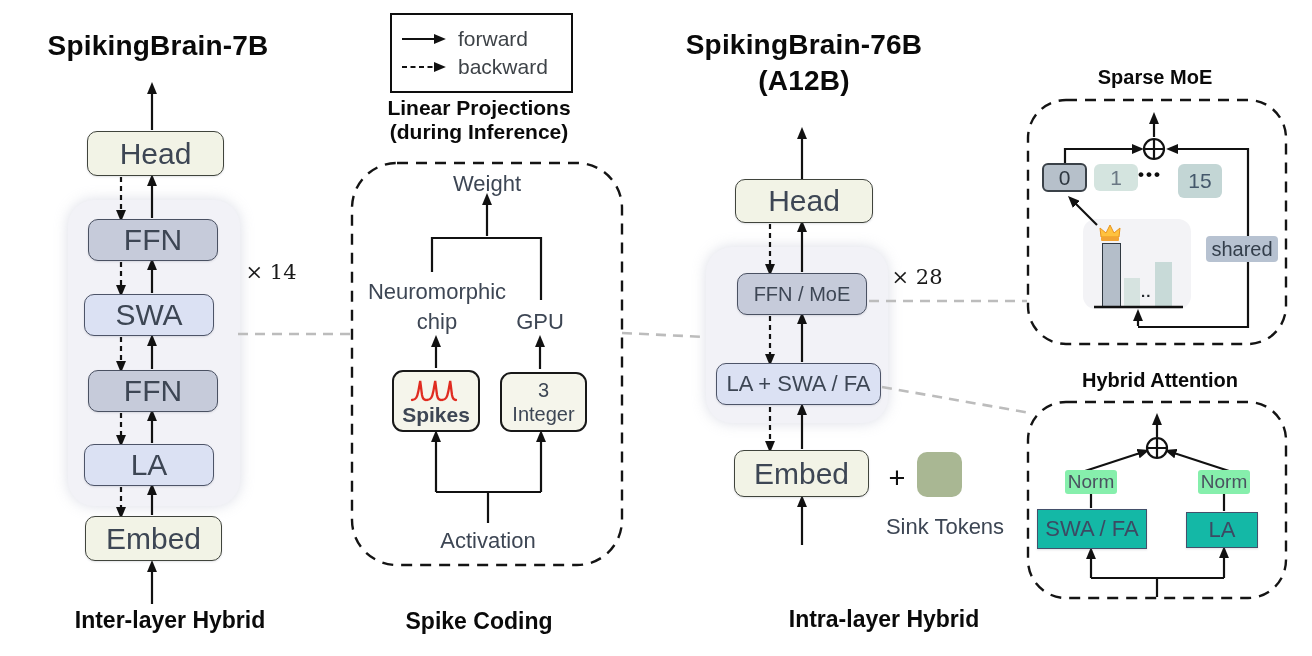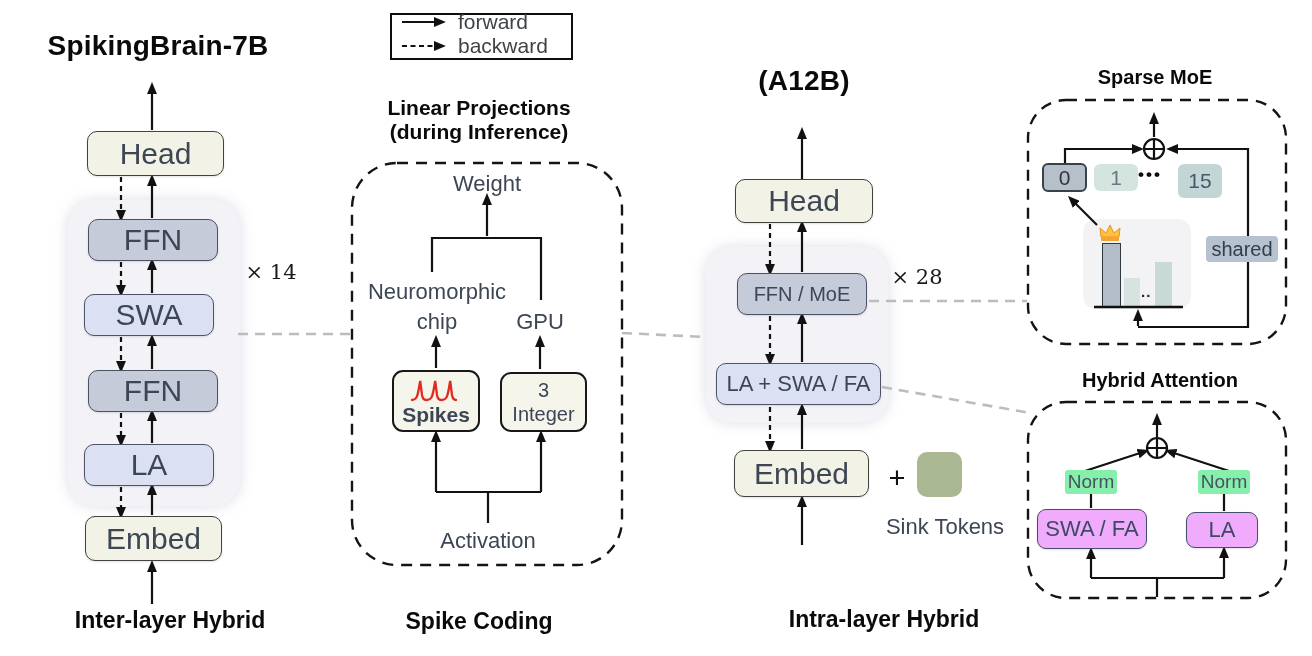--- a/index.html
+++ b/index.html
@@ -19,38 +19,38 @@
     box-shadow:0 1px 2px rgba(90,95,110,.18);
   }
   .fill-cream{background:#f2f3e6;border:1.8px solid #40443c;}
   .fill-ffn{background:#c6cbda;border:1.8px solid #4a5162;}
   .fill-attn{background:#dbe1f3;border:1.8px solid #4d5468;}
   .container{
     position:absolute;background:#f2f2f7;border-radius:26px;
     box-shadow:0 0 14px rgba(175,180,200,.45);
   }
   .legendbox{
-    position:absolute;left:390px;top:13px;width:183px;height:47px;background:#fff;
-    border:2.5px solid #0e0e0e;box-sizing:border-box;display:flex;flex-direction:column;justify-content:flex-end;
+    position:absolute;left:390px;top:13px;width:183px;height:80px;background:#fff;
+    border:2.5px solid #0e0e0e;box-sizing:border-box;display:flex;flex-direction:column;justify-content:center;
   }
   .legendrow{display:flex;align-items:center;gap:11px;padding-left:9px;height:28px;}
   .legendrow span{font-size:21px;color:#3e4348;}
   .codebox{
     position:absolute;box-sizing:border-box;background:#f5f5eb;border:2.2px solid #181818;
     border-radius:11px;display:flex;flex-direction:column;align-items:center;justify-content:center;
     color:#3d4654;
   }
   .expert{
     position:absolute;box-sizing:border-box;border-radius:6px;display:flex;align-items:center;justify-content:center;
     font-size:21px;
   }
   .panel{position:absolute;left:1083px;top:219px;width:108px;height:90px;border-radius:13px;background:#f3f3f6;}
   .bar{position:absolute;bottom:2px;}
   .habox{
-    position:absolute;box-sizing:border-box;background:#f0abfc;border:1.8px solid #44506b;border-radius:9px;
+    position:absolute;box-sizing:border-box;background:#14b8a6;border:1.8px solid #44506b;border-radius:0;
     display:flex;align-items:center;justify-content:center;font-size:22px;color:#3c4a63;
     box-shadow:0 1px 2px rgba(90,95,110,.18);
   }
   .normlbl{
     position:absolute;background:#86efac;border-radius:3px;display:flex;align-items:center;justify-content:center;
     font-size:19px;color:#4a5260;
   }
   svg.overlay{position:absolute;left:0;top:0;z-index:2;}
   .z1{z-index:1;} .z3{position:absolute;z-index:3;} 
   .box,.ctext,.codebox,.expert,.habox,.normlbl,.legendbox{z-index:3;}
@@ -225,20 +225,21 @@
   </div>
 
   <div class="codebox" style="left:500px;top:372px;width:87px;height:60px;">
     <div style="font-size:20px;line-height:1.2;">3</div>
     <div style="font-size:20px;line-height:1.2;">Integer</div>
   </div>
 
   <div class="ctext lbl" style="left:488px;top:528px;">Activation</div>
   <div class="ctext caption" style="left:479px;top:608px;">Spike Coding</div>
 
+  <div class="ctext title" style="left:804px;top:29px;">SpikingBrain-76B</div>
   <div class="ctext title" style="left:804px;top:65px;">(A12B)</div>
 
   <div class="box fill-cream" style="left:735px;top:179px;width:138px;height:44px;">
       <span>Head</span>
     </div>
   <div class="box fill-ffn" style="left:737px;top:273px;width:130px;height:42px;font-size:20px;">
       <span>FFN / MoE</span>
     </div>
   <div class="box fill-attn" style="left:716px;top:363px;width:165px;height:42px;font-size:22px;">
       <span>LA + SWA / FA</span>

